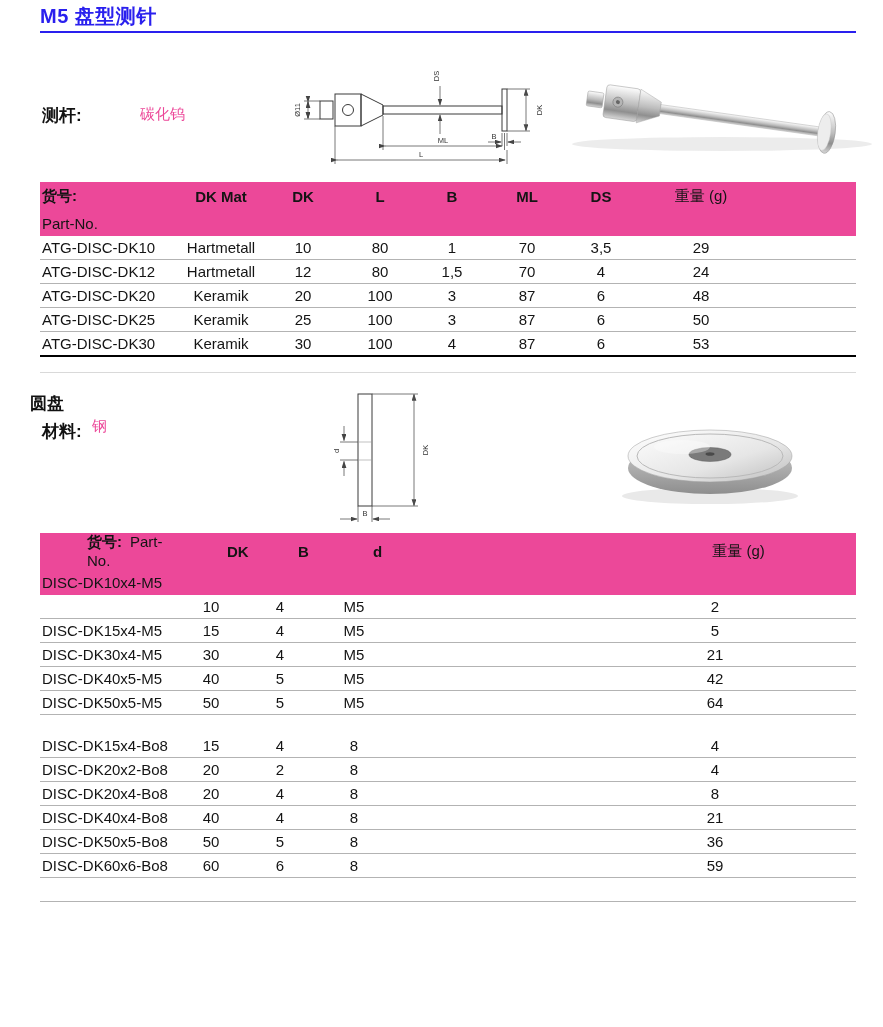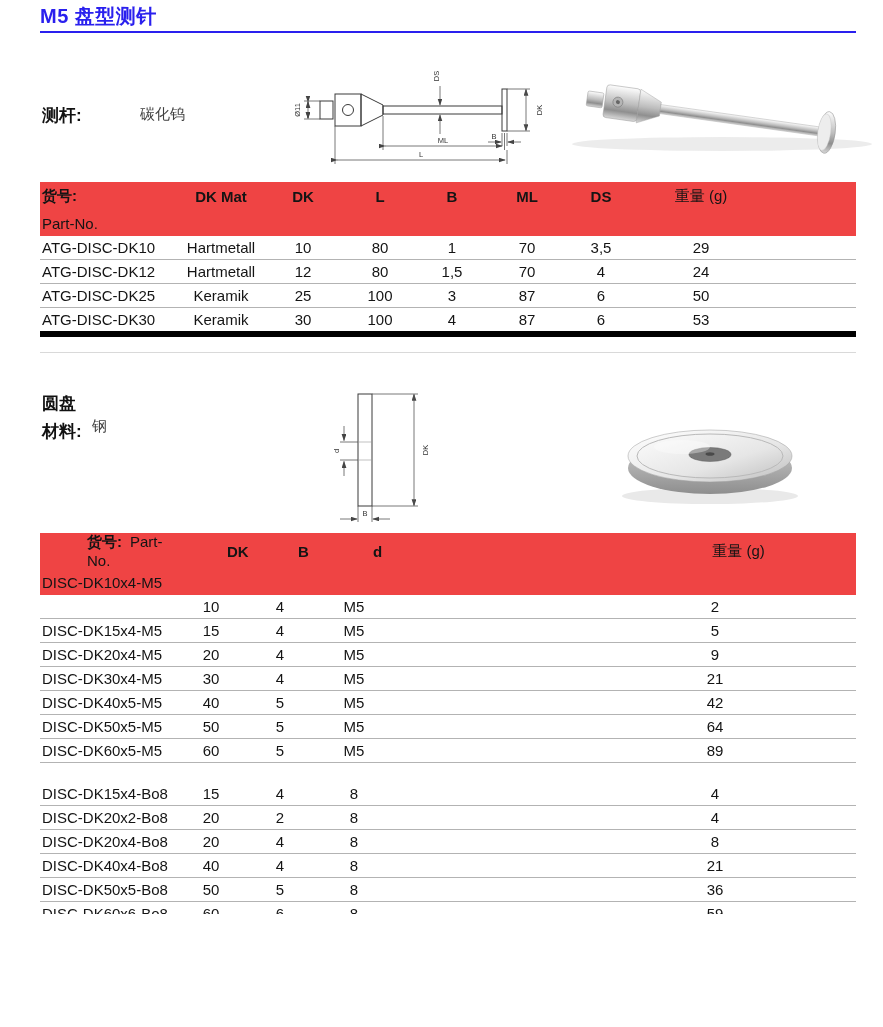--- a/index.html
+++ b/index.html
@@ -3,30 +3,30 @@
 <meta charset="utf-8">
 <style>
   html,body{margin:0;padding:0;background:#fff;}
   #page{position:relative;width:883px;height:914px;background:#ffffff;overflow:hidden;
         font-family:"Liberation Sans",sans-serif;color:#141414;}
   .abs{position:absolute;}
   .title{left:40px;top:3px;font-size:20px;font-weight:600;color:#2a20ee;letter-spacing:.5px;}
   .title-rule{left:40px;top:31px;width:816px;height:2px;background:#2a20ee;}
   .bottom-rule{left:40px;top:985px;width:806px;height:3px;background:linear-gradient(#1515c8,#4343ff);}
   .lbl-bold{font-size:17px;font-weight:bold;color:#111;}
-  .serif{font-family:"DejaVu Serif",serif;font-size:15px;color:#404040;}
+  .serif{font-family:"DejaVu Serif",serif;font-size:15px;color:#ec4899;}
   table{position:absolute;border-collapse:collapse;table-layout:fixed;width:816px;font-size:15px;}
-  thead th{background:#ef4444;font-weight:bold;font-size:15px;padding:0;vertical-align:middle;}
+  thead th{background:#ec4899;font-weight:bold;font-size:15px;padding:0;vertical-align:middle;}
   thead .serifth{font-family:Liberation Sans, sans-serif;font-weight:normal;font-size:15px;}
   tbody td{height:23px;border-bottom:1px solid #b3b3b3;padding:0;vertical-align:middle;}
   .c{text-align:center;} .l{text-align:left;padding-left:2px;}
   #t1{left:40px;top:182px;} #t2{left:40px;top:533px;}
   #t1 thead tr.h1 th{height:28px;} #t1 thead tr.h2 th{height:26px;font-weight:normal;}
   #t2 thead tr.h1 th{height:28px;padding-left:47px;} #t2 thead tr.h2 th{height:26px;font-weight:normal;}
-  #t1 tbody tr:last-child td{border-bottom:6px solid #000000;}
+  #t1 tbody tr:last-child td{border-bottom:2px solid #000000;}
   #t1 tfoot td{height:13px;border-bottom:1px solid #d9d9d9;}
   #t2 tfoot td{height:21px;border-bottom:1px solid #b3b3b3;}
   #t2 tbody tr.spacer td{height:19px;border-bottom:none;}
   .pn-cn{font-weight:bold;} .pn-en{font-weight:normal;padding-left:8px;}
   svg text{font-family:"Liberation Sans",sans-serif;fill:#333;}
 </style>
 </head>
 <body>
 
 <div id="page">
@@ -146,20 +146,31 @@
           <td class="c">Hartmetall</td>
           <td class="c">12</td>
           <td class="c">80</td>
           <td class="c">1,5</td>
           <td class="c">70</td>
           <td class="c">4</td>
           <td class="c">24</td>
           <td></td>
         </tr>
         <tr>
+          <td class="l">ATG-DISC-DK20</td>
+          <td class="c">Keramik</td>
+          <td class="c">20</td>
+          <td class="c">100</td>
+          <td class="c">3</td>
+          <td class="c">87</td>
+          <td class="c">6</td>
+          <td class="c">48</td>
+          <td></td>
+        </tr>
+        <tr>
           <td class="l">ATG-DISC-DK25</td>
           <td class="c">Keramik</td>
           <td class="c">25</td>
           <td class="c">100</td>
           <td class="c">3</td>
           <td class="c">87</td>
           <td class="c">6</td>
           <td class="c">50</td>
           <td></td>
         </tr>
@@ -175,21 +186,21 @@
           <td></td>
         </tr>
       </tbody>
     <tfoot>
         <tr>
           <td colspan="9"></td>
         </tr>
       </tfoot>
   </table>
 
-  <div class="abs lbl-bold" style="left:42px;top:392px;">圆盘</div>
+  <div class="abs lbl-bold" style="left:30px;top:392px;">圆盘</div>
   <div class="abs lbl-bold" style="left:42px;top:420px;">材料:</div>
   <div class="abs serif" style="left:92px;top:417px;">钢</div>
 
   <svg class="abs" style="left:328px;top:386px;" width="118" height="142" viewBox="0 0 118 142">
     <g stroke="#3a3a3a" stroke-width="1" fill="none">
       <rect x="30" y="8" width="14" height="112"></rect>
     </g>
     <g stroke="#999" stroke-width="0.6">
       <path d="M30,56 L44,56 M30,74 L44,74"></path>
     </g>
@@ -271,29 +282,20 @@
         <tr>
           <td class="l">DISC-DK15x4-M5</td>
           <td class="c">15</td>
           <td class="c">4</td>
           <td class="c">M5</td>
           <td></td>
           <td class="c">5</td>
           <td></td>
         </tr>
         <tr>
-          <td class="l">DISC-DK20x4-M5</td>
-          <td class="c">20</td>
-          <td class="c">4</td>
-          <td class="c">M5</td>
-          <td></td>
-          <td class="c">9</td>
-          <td></td>
-        </tr>
-        <tr>
           <td class="l">DISC-DK30x4-M5</td>
           <td class="c">30</td>
           <td class="c">4</td>
           <td class="c">M5</td>
           <td></td>
           <td class="c">21</td>
           <td></td>
         </tr>
         <tr>
           <td class="l">DISC-DK40x5-M5</td>
@@ -304,29 +306,20 @@
           <td class="c">42</td>
           <td></td>
         </tr>
         <tr>
           <td class="l">DISC-DK50x5-M5</td>
           <td class="c">50</td>
           <td class="c">5</td>
           <td class="c">M5</td>
           <td></td>
           <td class="c">64</td>
-          <td></td>
-        </tr>
-        <tr>
-          <td class="l">DISC-DK60x5-M5</td>
-          <td class="c">60</td>
-          <td class="c">5</td>
-          <td class="c">M5</td>
-          <td></td>
-          <td class="c">89</td>
           <td></td>
         </tr>
         <tr class="spacer">
           <td class="l"></td>
           <td class="c"></td>
           <td class="c"></td>
           <td class="c"></td>
           <td></td>
           <td class="c"></td>
           <td></td>

